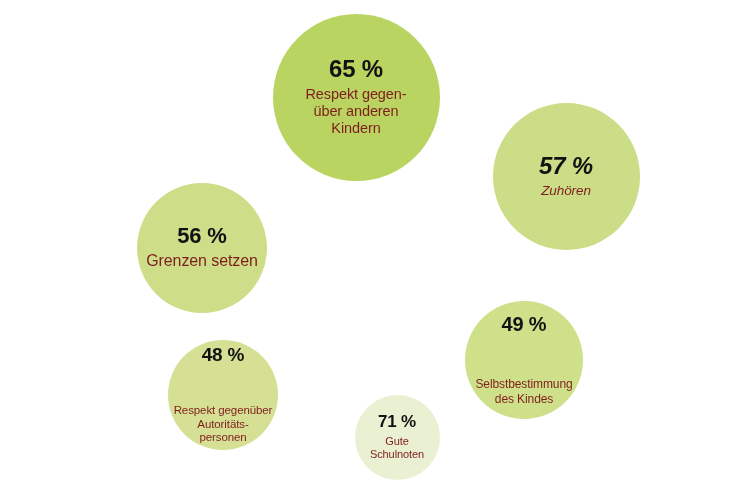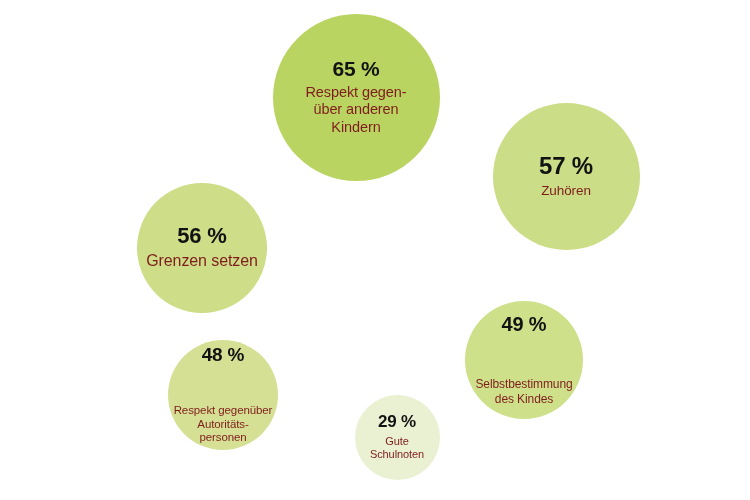--- a/index.html
+++ b/index.html
@@ -49,21 +49,21 @@
 
   
   #bubble-0 { left: 273px; top: 13px;  width: 167px; height: 167px; }
   #bubble-1 { left: 493px; top: 103px; width: 147px; height: 147px; }
   #bubble-2 { left: 137px; top: 183px; width: 130px; height: 130px; }
   #bubble-3 { left: 322px; top: 224px; width: 128px; height: 128px; }
   #bubble-4 { left: 465px; top: 301px; width: 118px; height: 118px; gap: 38px; }
   #bubble-5 { left: 185px; top: 340px; width: 110px; height: 110px; }
   #bubble-6 { left: 355px; top: 395px; width: 85px;  height: 85px;  }
 
-  #bubble-0 .bubble-value { font-size: 21px; }
+  #bubble-0 .bubble-value { font-size: 24px; }
   #bubble-0 .bubble-label { font-size: 14.5px; }
   #bubble-1 .bubble-value { font-size: 24px; }
   #bubble-1 .bubble-label { font-size: 13.5px; }
   #bubble-2 .bubble-value { font-size: 22px; }
   #bubble-2 .bubble-label { font-size: 16px; }
   #bubble-3 .bubble-value { font-size: 21px; }
   #bubble-3 .bubble-label { font-size: 12.5px; }
   #bubble-4 .bubble-value { font-size: 20px; }
   #bubble-4 .bubble-label { font-size: 12px; }
   #bubble-5 .bubble-value { font-size: 19px; }
@@ -76,21 +76,21 @@
 
 <div id="chart-canvas" style="background: rgb(255, 255, 255);">
 
   <div class="bubble" id="bubble-0" style="width: 167px; height: 167px; left: 272.5px; top: 13.5px; background: rgb(186, 212, 97);">
     <div class="bubble-value">65 %</div>
     <div class="bubble-label">Respekt gegen-
 über anderen
 Kindern</div>
   </div>
 
-  <div class="bubble" id="bubble-1" style="width: 147px; height: 147px; left: 492.5px; top: 102.5px; background: rgb(203, 221, 134);">
+  <div class="bubble" id="bubble-1" style="width: 147px; height: 147px; left: 492.5px; top: 102.5px; background: rgb(203, 221, 134); font-style: italic;">
     <div class="bubble-value">57 %</div>
     <div class="bubble-label">Zuhören</div>
   </div>
 
   <div class="bubble" id="bubble-2" style="width: 130px; height: 130px; left: 137px; top: 183px; background: rgb(205, 221, 136);">
     <div class="bubble-value">56 %</div>
     <div class="bubble-label">Grenzen setzen</div>
   </div>
 
 
@@ -101,18 +101,18 @@
   </div>
 
   <div class="bubble" id="bubble-5" style="width: 110px; height: 110px; left: 168px; top: 340px; background: rgb(213, 224, 148);">
     <div class="bubble-value">48 %</div>
     <div class="bubble-label">Respekt gegenüber
 Autoritäts-
 personen</div>
   </div>
 
   <div class="bubble" id="bubble-6" style="width: 85px; height: 85px; left: 354.5px; top: 394.5px; background: rgb(234, 240, 210);">
-    <div class="bubble-value">29 %</div>
+    <div class="bubble-value">71 %</div>
     <div class="bubble-label">Gute
 Schulnoten</div>
   </div>
 
 </div>
 
 </body></html>

